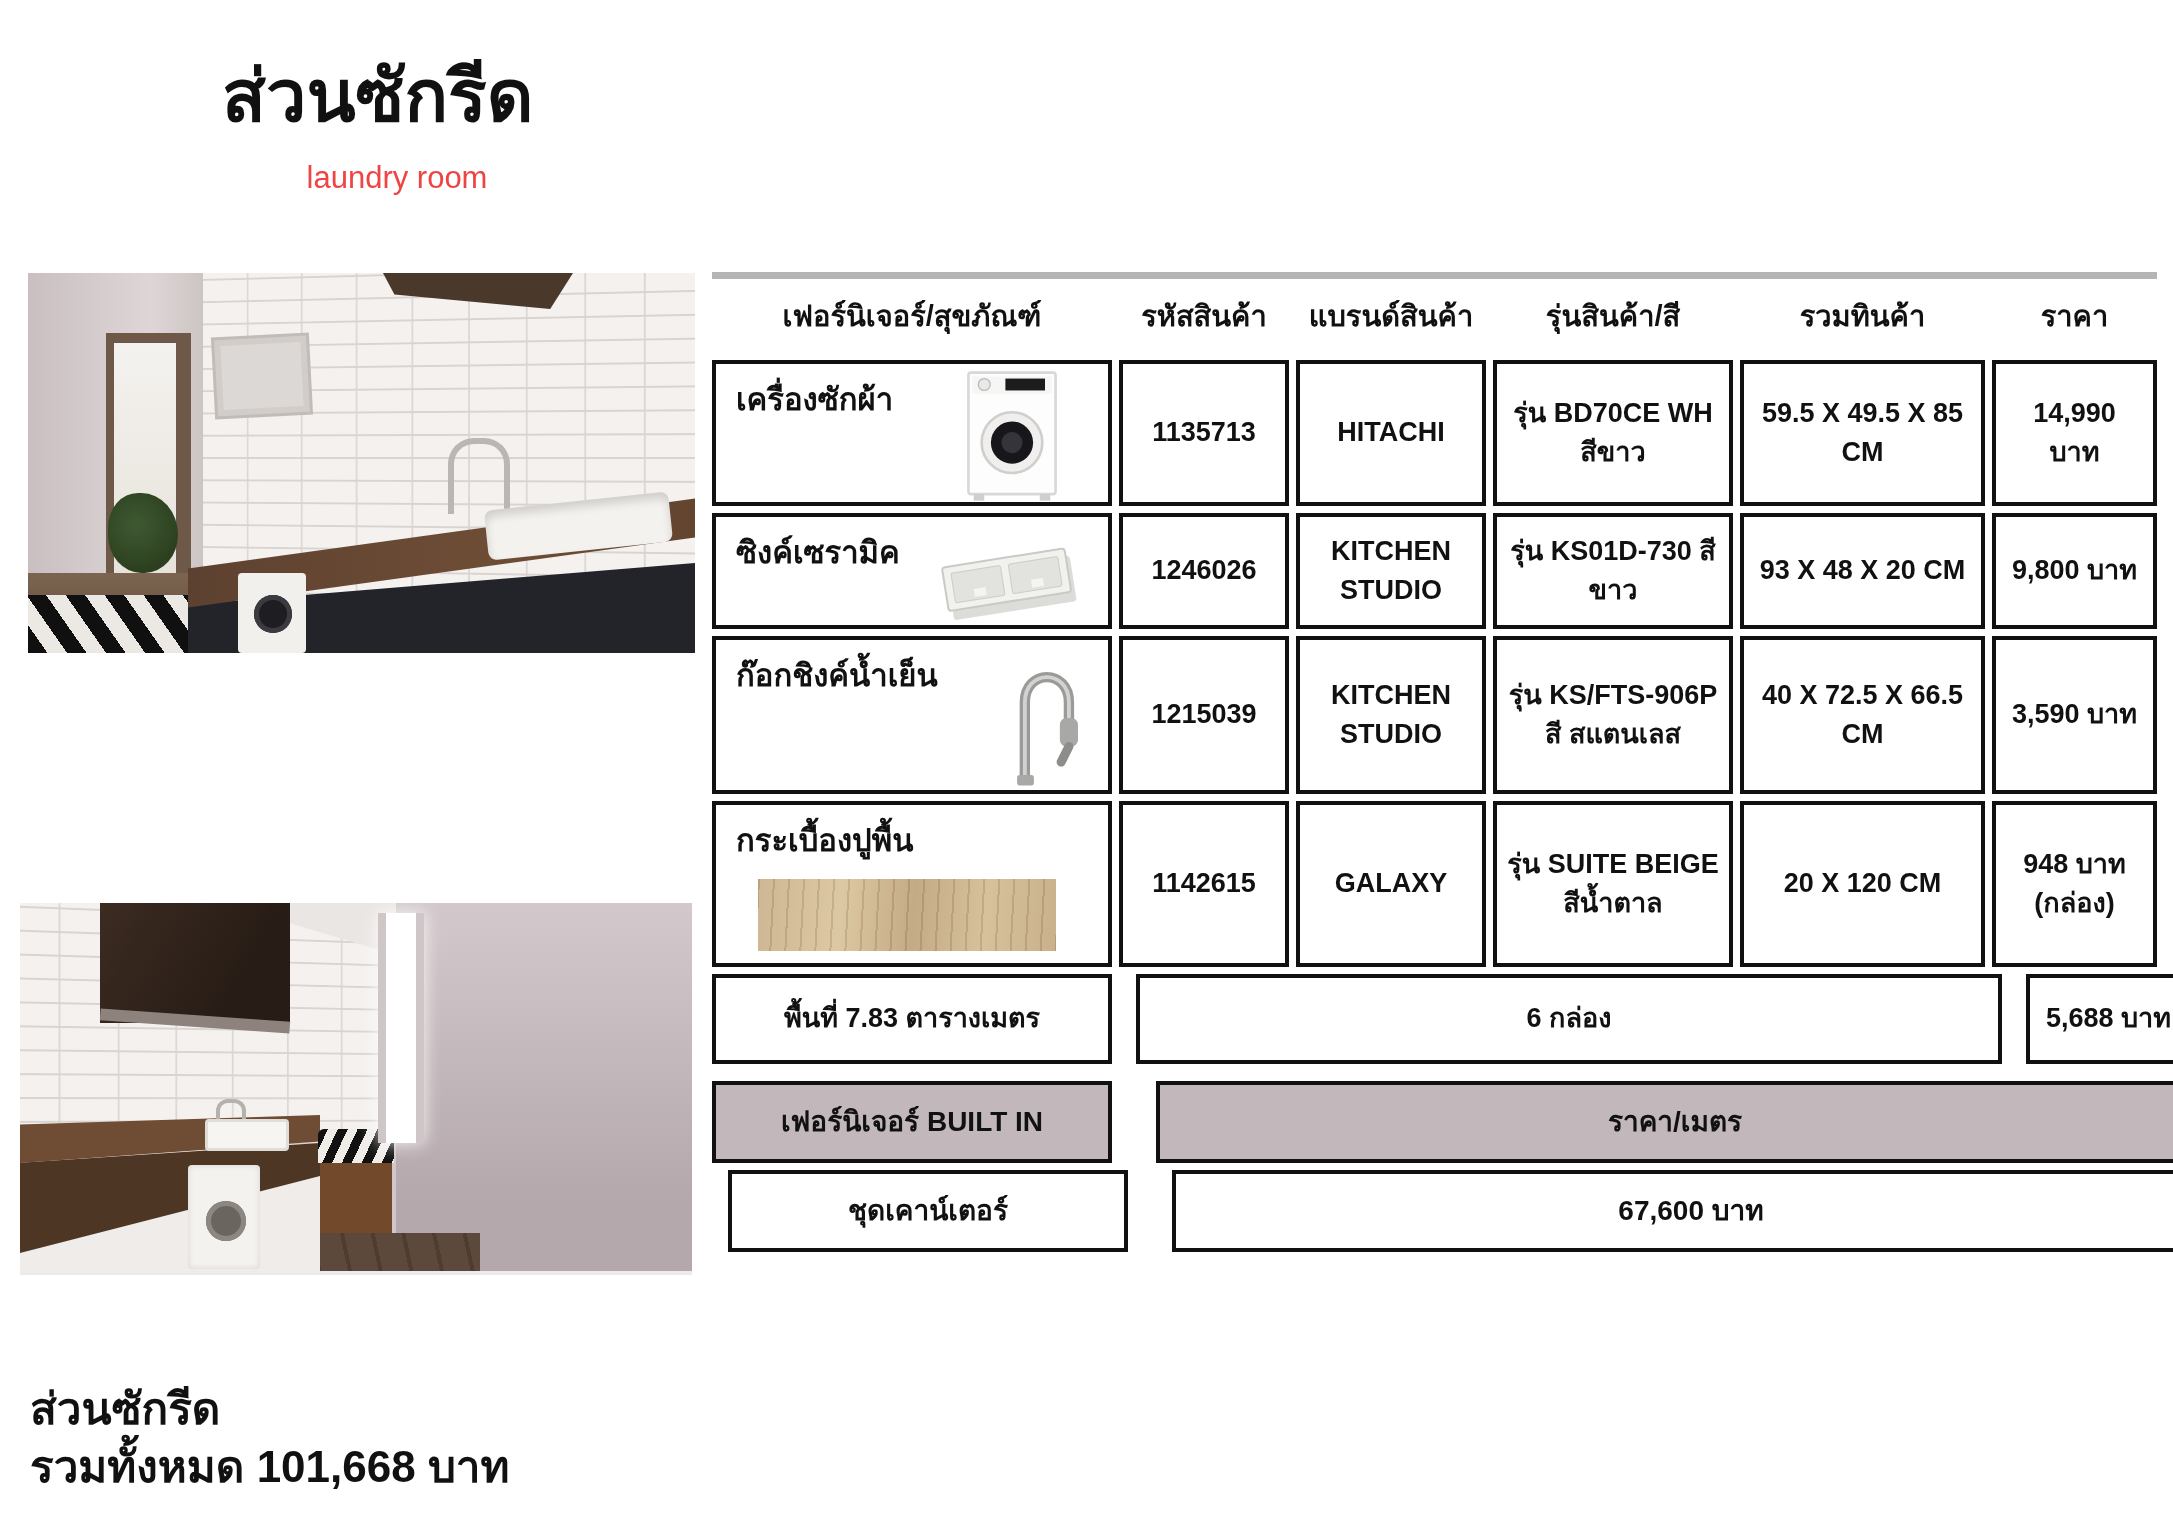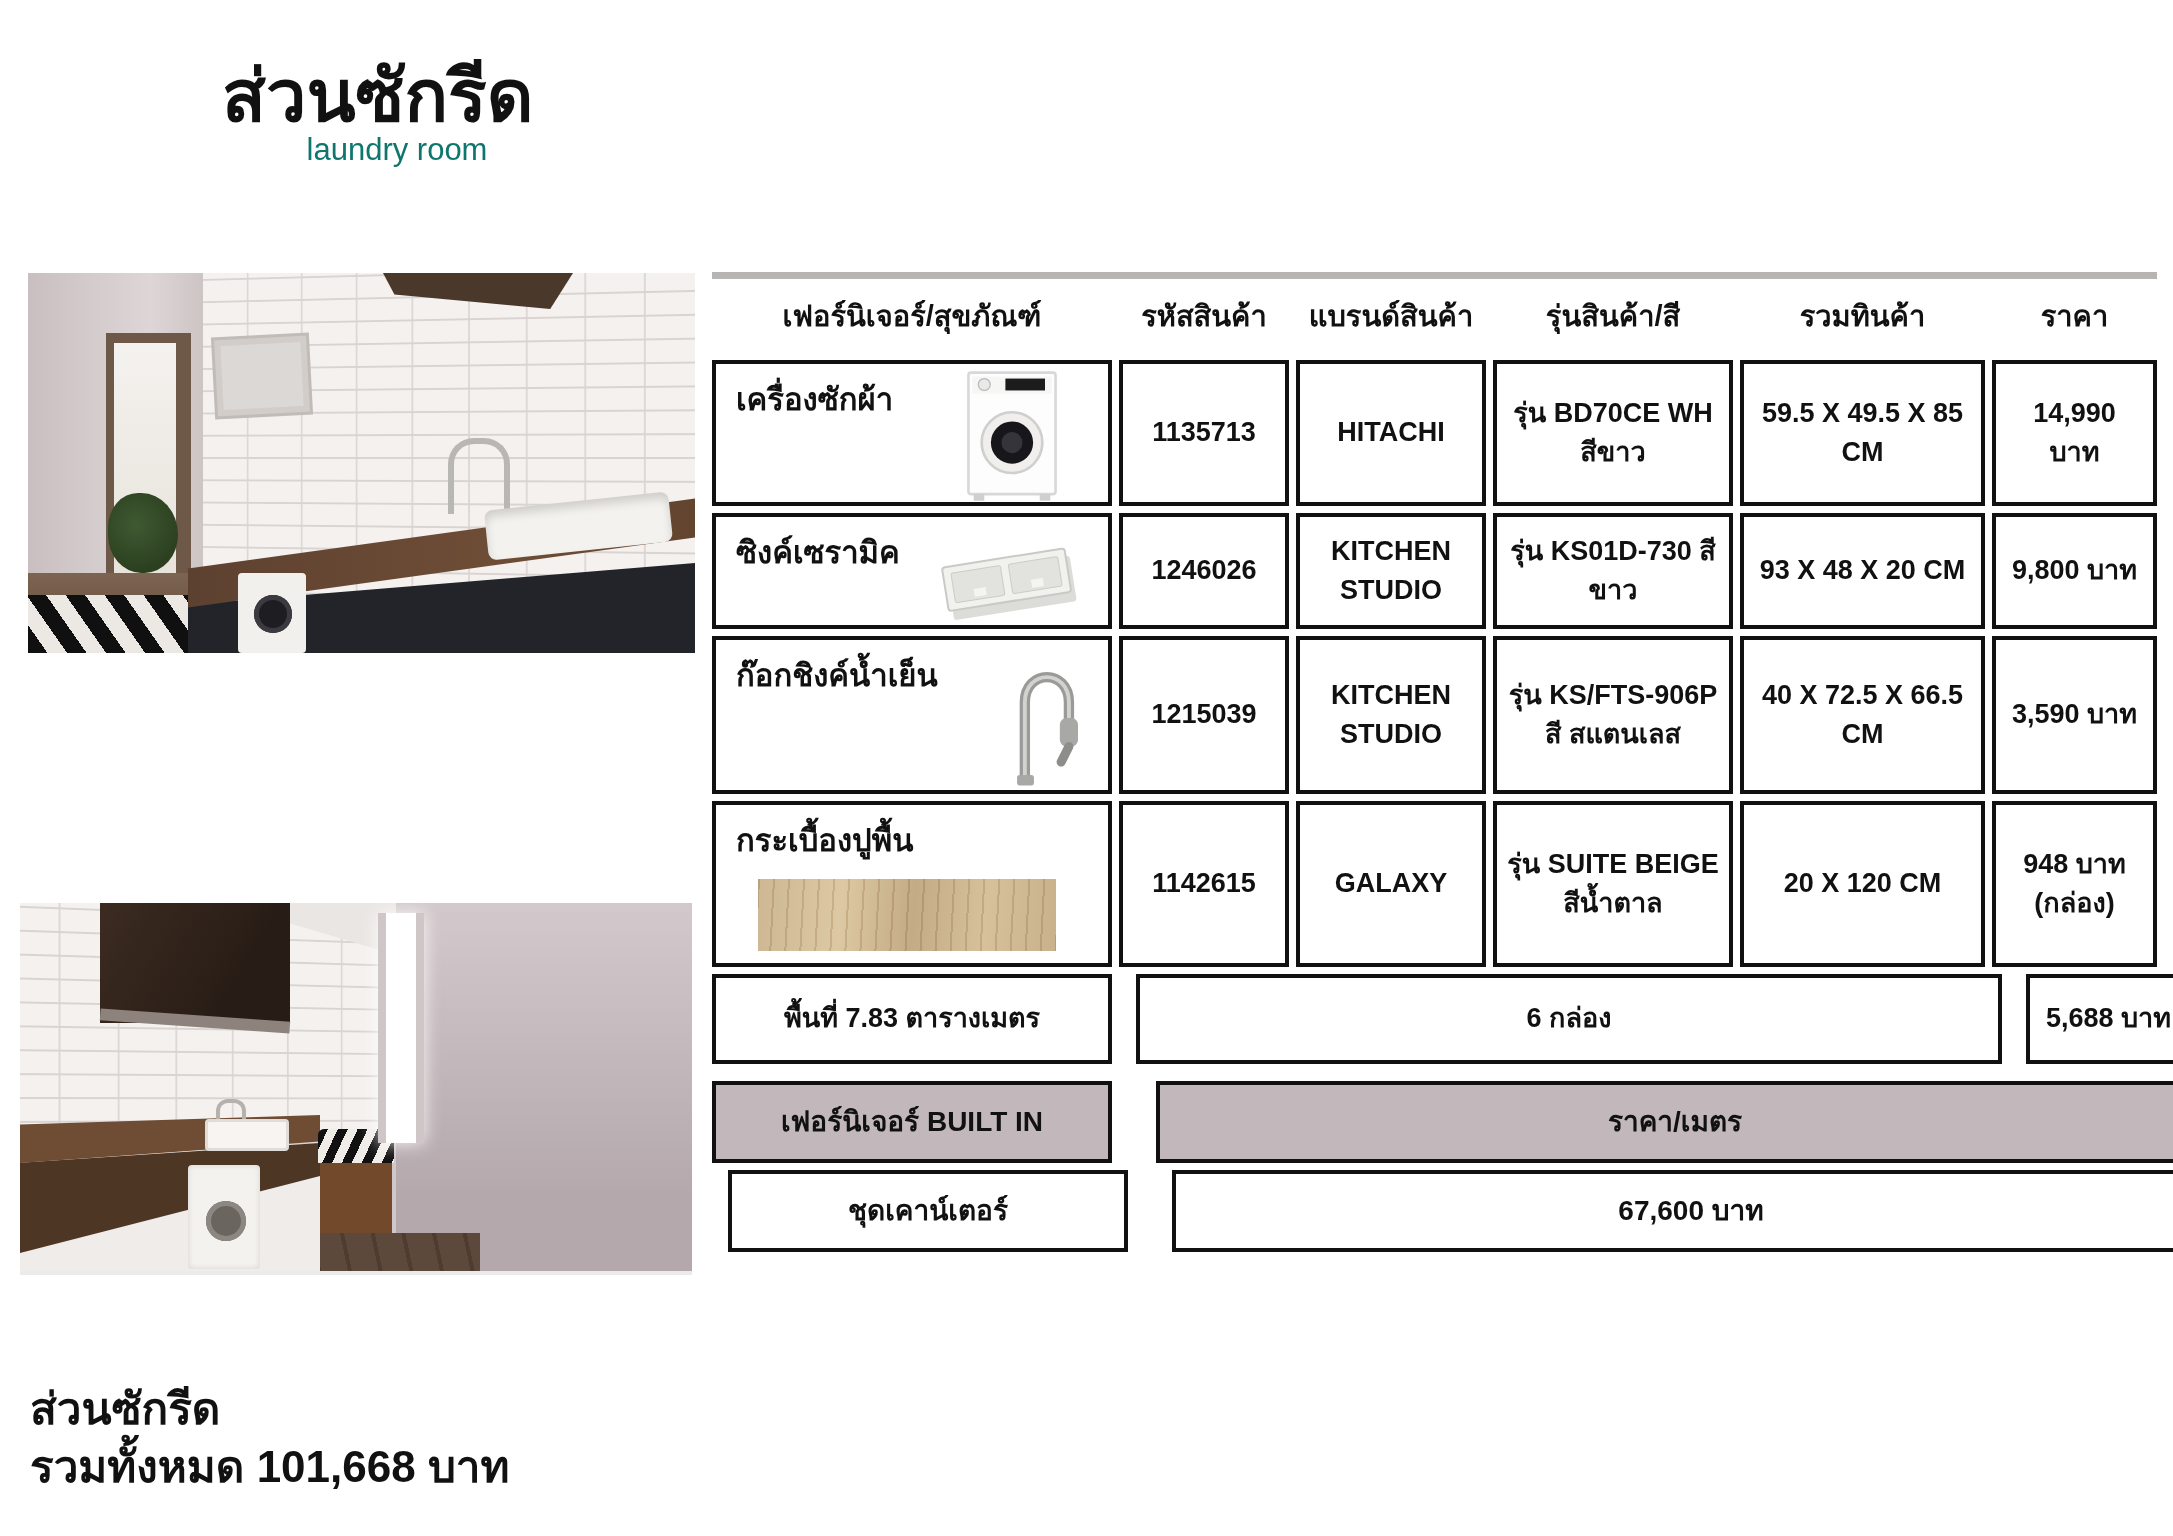--- a/index.html
+++ b/index.html
@@ -3,21 +3,21 @@
 <meta charset="utf-8">
 <style>
   html,body{margin:0;padding:0;}
   body{
     width:2173px;height:1536px;position:relative;background:#ffffff;
     font-family:"Liberation Sans","DejaVu Sans",sans-serif;color:#111;
     overflow:hidden;
   }
   
   .title{position:absolute;left:222px;top:38px;font-size:72px;font-weight:800;letter-spacing:0;}
-  .subtitle{position:absolute;left:222px;top:132px;width:350px;text-align:center;font-size:31px;font-weight:400;color:#0f766e;}
+  .subtitle{position:absolute;left:222px;top:160px;width:350px;text-align:center;font-size:31px;font-weight:400;color:#ef4444;}
   .footer{position:absolute;left:30px;top:1380px;font-size:44px;font-weight:800;line-height:1.32;}
 
   
   .photo{position:absolute;overflow:hidden;background:#cfc7c9;}
   .photo1{left:28px;top:273px;width:667px;height:380px;}
   .photo2{left:20px;top:903px;width:672px;height:368px;box-shadow:0 4px 0 rgba(0,0,0,.08);}
   .abs{position:absolute;}
   .brick{
     background-color:#f4f1ef;
     background-image:

